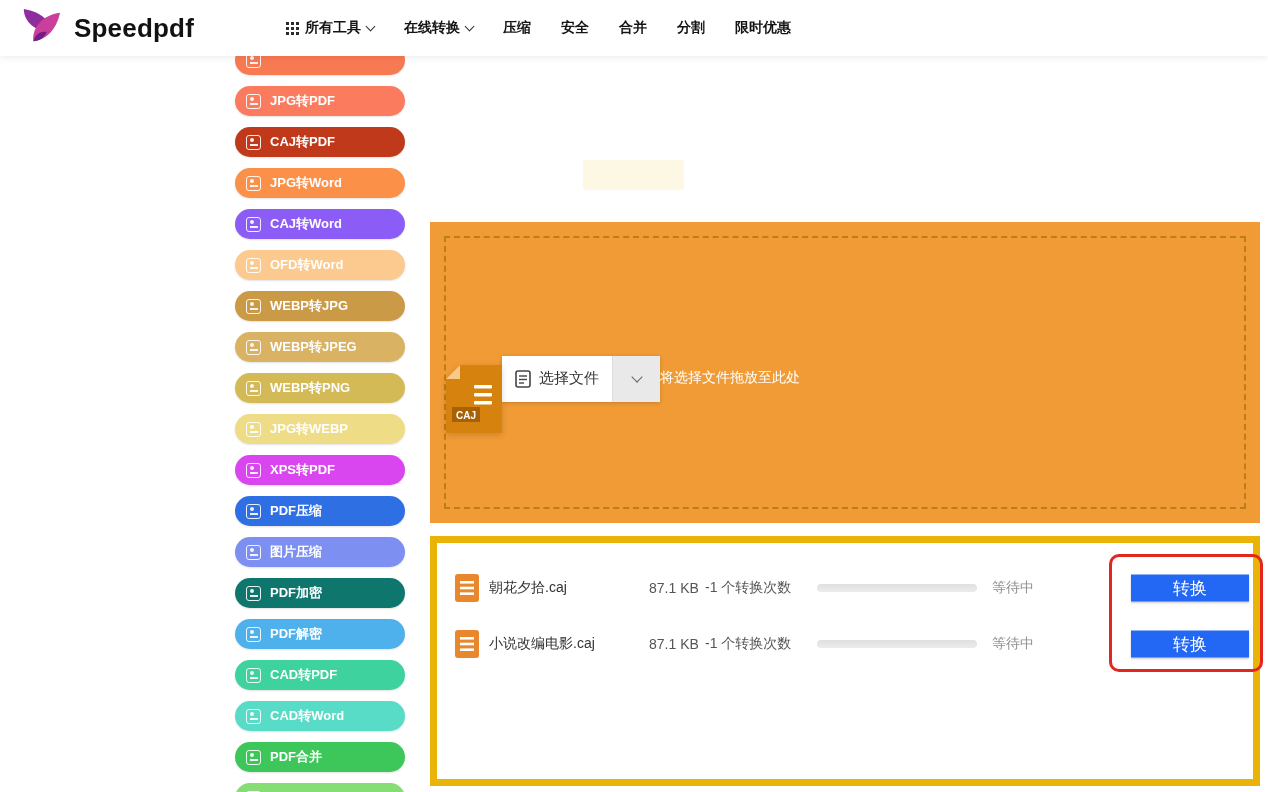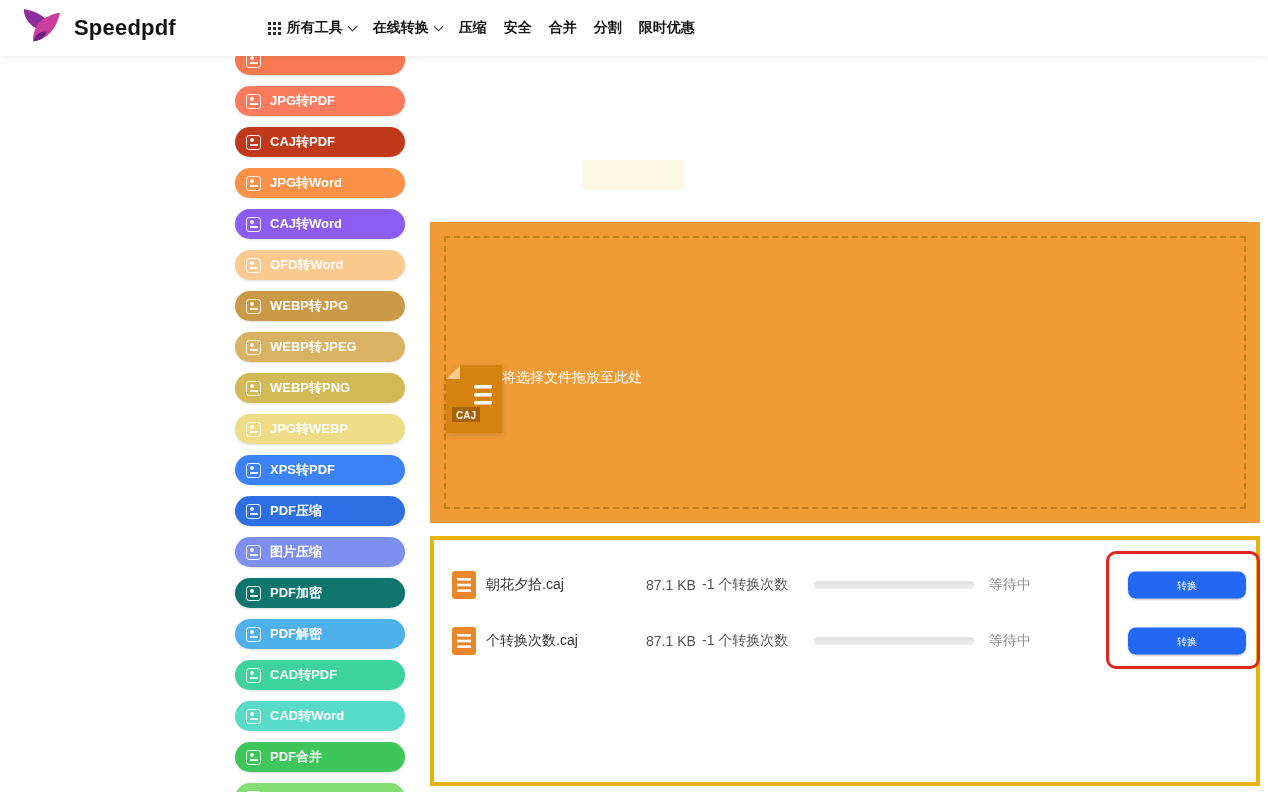--- a/index.html
+++ b/index.html
@@ -15,22 +15,22 @@
   }
 
   
   .header {
     position:absolute; top:0; left:0; right:0; height:56px;
     background:#fff; z-index:20;
     display:flex; align-items:center;
     box-shadow:0 2px 6px rgba(0,0,0,.07);
   }
   .logo { display:flex; align-items:center; gap:10px; margin-left:18px; cursor:pointer; }
-  .logo-text { font-size:22px; font-weight:bold; color:#121212; letter-spacing:.2px; }
-  .nav { display:flex; align-items:flex-start; margin-left:92px; gap:17px; }
+  .logo-text { font-size:26px; font-weight:bold; color:#121212; letter-spacing:.2px; }
+  .nav { display:flex; align-items:flex-start; margin-left:92px; gap:30px; }
   .nav-item { display:flex; align-items:center; gap:6px; font-size:14px; font-weight:bold; color:#141414; cursor:pointer; white-space:nowrap; }
   .chev {
     width:7px; height:7px;
     border-right:1.6px solid #333; border-bottom:1.6px solid #333;
     transform:rotate(45deg); margin-top:-4px;
   }
 
   
   .sidebar { position:absolute; left:235px; top:45px; width:170px; z-index:5; }
   .pill {
@@ -81,40 +81,40 @@
   .caret-chev {
     width:8px; height:8px;
     border-right:1.6px solid #666; border-bottom:1.6px solid #666;
     transform:rotate(45deg); margin-top:-4px;
   }
   .dz-hint { margin-top:11px; color:#fff; font-size:14px; }
 
   
   .filelist {
     position:absolute; left:430px; top:536px; width:830px; height:250px;
-    background:#fff; border:4px solid #eab308; z-index:2;
+    background:#fff; border:7px solid #eab308; z-index:2;
   }
   .file-row { position:absolute; left:0; width:100%; height:56px; }
   .file-row:nth-child(1) { top:17px; }
   .file-row:nth-child(2) { top:73px; }
   .row-icon { position:absolute; left:18px; top:50%; transform:translateY(-50%); }
   .cell { position:absolute; top:50%; transform:translateY(-50%); white-space:nowrap; }
   .cell.name    { left:52px;  font-size:14px; color:#333; }
   .cell.size    { left:212px; font-size:14px; color:#555; }
   .cell.credits { left:268px; font-size:14px; color:#555; }
   .progress {
     position:absolute; left:380px; top:50%; transform:translateY(-50%);
     width:160px; height:8px; border-radius:4px;
     background:linear-gradient(180deg,#e0e0e0,#ececec);
   }
   .cell.status  { left:555px; font-size:14px; color:#8f8f8f; }
   .convert-btn {
     position:absolute; left:694px; top:50%; transform:translateY(-50%);
-    width:118px; height:27px; border:none; border-radius:8px;
-    background:var(--accent); color:#fff; font-size:10px;
+    width:118px; height:27px; border:none; border-radius:0;
+    background:var(--accent); color:#fff; font-size:17px;
     font-family:"Liberation Sans", sans-serif; cursor:pointer;
     box-shadow:0 1px 2px rgba(0,0,0,.2);
   }
   .red-box {
     position:absolute; left:672px; top:11px; width:154px; height:118px;
     border:3px solid var(--annotation); border-radius:10px;
     pointer-events:none; z-index:6;
   }
 </style>
 </head>
@@ -203,21 +203,21 @@
       <span class="pill-label">WEBP转JPEG</span>
     </div>
     <div class="pill" style="background: rgb(212, 186, 87);">
       <span class="pill-icon"></span>
       <span class="pill-label">WEBP转PNG</span>
     </div>
     <div class="pill" style="background: rgb(238, 221, 134);">
       <span class="pill-icon"></span>
       <span class="pill-label">JPG转WEBP</span>
     </div>
-    <div class="pill" style="background: #3b82f6;">
+    <div class="pill" style="background: #d946ef;">
       <span class="pill-icon"></span>
       <span class="pill-label">XPS转PDF</span>
     </div>
     <div class="pill" style="background: rgb(46, 111, 227);">
       <span class="pill-icon"></span>
       <span class="pill-label">PDF压缩</span>
     </div>
     <div class="pill" style="background: rgb(125, 143, 240);">
       <span class="pill-icon"></span>
       <span class="pill-label">图片压缩</span>
@@ -255,20 +255,34 @@
     <svg class="caj-icon" width="56" height="68" viewBox="0 0 56 68">
       <path d="M14 0 H56 V68 H0 V14 Z" fill="#d5830e"></path>
       <path d="M14 0 L0 14 H14 Z" fill="#f8c98a"></path>
       <rect x="28" y="20" width="18" height="3.4" rx="1" fill="#fff"></rect>
       <rect x="28" y="28" width="18" height="3.4" rx="1" fill="#fff"></rect>
       <rect x="28" y="36" width="18" height="3.4" rx="1" fill="#fff"></rect>
       <rect x="6" y="42" width="28" height="15" fill="#a86105"></rect>
       <text x="20" y="53.5" fill="#ffffff" font-size="10" font-weight="bold" text-anchor="middle" font-family="Liberation Sans, sans-serif">CAJ</text>
     </svg>
 
+    <div class="select-group">
+      <div class="select-main">
+        <svg width="16" height="18" viewBox="0 0 16 18">
+          <rect x="1" y="1" width="14" height="16" rx="2" fill="none" stroke="#444" stroke-width="1.6"></rect>
+          <line x1="4" y1="6" x2="12" y2="6" stroke="#444" stroke-width="1.4"></line>
+          <line x1="4" y1="9.5" x2="12" y2="9.5" stroke="#444" stroke-width="1.4"></line>
+          <line x1="4" y1="13" x2="9" y2="13" stroke="#444" stroke-width="1.4"></line>
+        </svg>
+        <span>选择文件</span>
+      </div>
+      <div class="select-caret">
+        <span class="caret-chev"></span>
+      </div>
+    </div>
 
     <div class="dz-hint">将选择文件拖放至此处</div>
   </div>
 </section>
 
 <section class="filelist">
   <div id="rows">
       <div class="file-row">
         <svg class="row-icon" width="24" height="28" viewBox="0 0 24 28">
           <rect width="24" height="28" rx="3" fill="#e8872b"></rect>
@@ -283,21 +297,21 @@
         <span class="cell status">等待中</span>
         <button class="convert-btn">转换</button>
       </div>
       <div class="file-row">
         <svg class="row-icon" width="24" height="28" viewBox="0 0 24 28">
           <rect width="24" height="28" rx="3" fill="#e8872b"></rect>
           <rect x="5" y="7" width="14" height="2.6" fill="#fff"></rect>
           <rect x="5" y="12.7" width="14" height="2.6" fill="#fff"></rect>
           <rect x="5" y="18.4" width="14" height="2.6" fill="#fff"></rect>
         </svg>
-        <span class="cell name">个转换次数.caj</span>
+        <span class="cell name">小说改编电影.caj</span>
         <span class="cell size">87.1 KB</span>
         <span class="cell credits">-1 个转换次数</span>
         <span class="progress"></span>
         <span class="cell status">等待中</span>
         <button class="convert-btn">转换</button>
       </div>
     </div>
   <div class="red-box"></div>
 </section>
 

